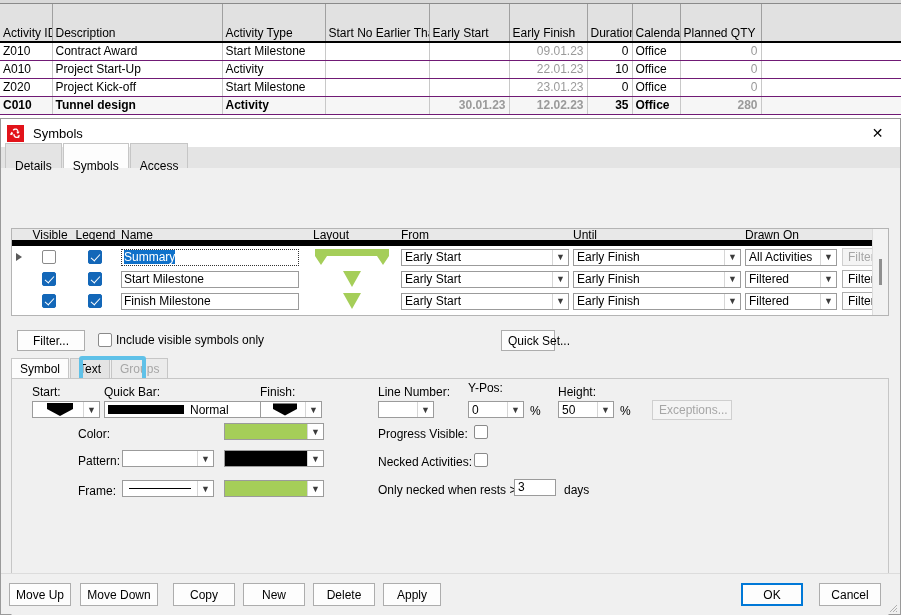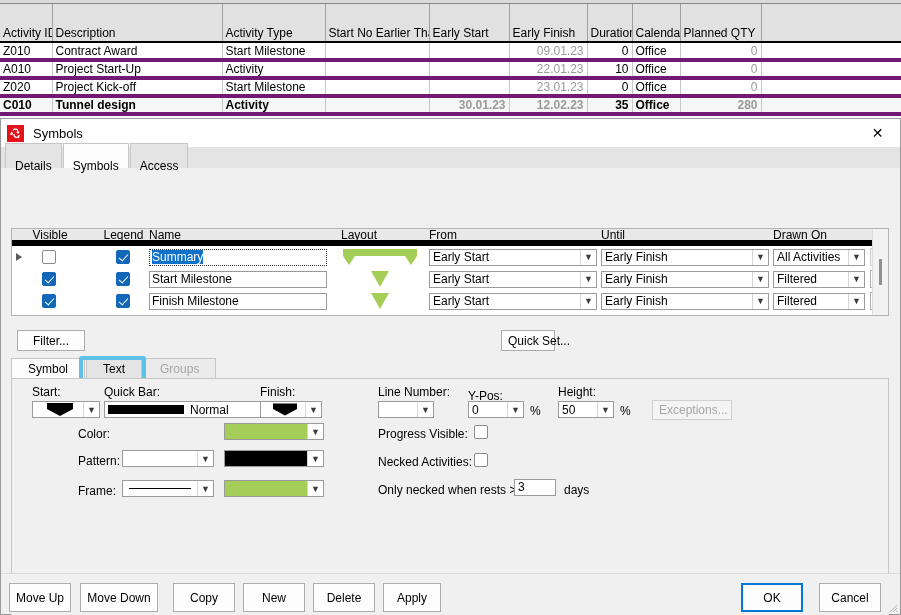--- a/index.html
+++ b/index.html
@@ -27,21 +27,21 @@
     font-size: 12px;
     text-align: left;
     padding: 0 2px 1px 3px;
     height: 38px;
     vertical-align: bottom;
     white-space: nowrap;
     overflow: hidden;
   }
   .sheet td {
     border-right: 1px solid #c8c8c8;
-    border-bottom: 4px solid #701a75;
+    border-bottom: 1px solid #701a75;
     height: 18px;
     padding: 0 3px;
     font-size: 12px;
     white-space: nowrap;
     overflow: hidden;
     background: #fff;
   }
   .sheet tr.alt td { background: #f6f6f6; font-weight: bold; }
   .sheet td.num { text-align: right; }
   .sheet td.gray { color: #9a9a9a; text-align: right; }
@@ -93,21 +93,21 @@
   .grid-header {
     display: flex; height: 17px; background: #e8e8e8; font-size: 12px;
     align-items: center; border-bottom: 6px solid #000000;
   }
   .gh { padding-left: 2px; white-space: nowrap; overflow: hidden; }
   .grid-row { display: flex; height: 22px; align-items: center; }
   .gc { display: flex; align-items: center; height: 22px; }
 
   .c-sel   { width: 14px; flex:none; justify-content: center; }
   .c-vis   { width: 46px; flex:none; justify-content: center; }
-  .c-leg   { width: 45px; flex:none; justify-content: center; margin-left: 28px; }
+  .c-leg   { width: 45px; flex:none; justify-content: center; }
   .c-name  { width: 190px; flex:none; padding-left: 4px; }
   .c-lay   { width: 90px; flex:none; justify-content: center; }
   .c-from  { width: 172px; flex:none; padding-left: 4px; }
   .c-until { width: 172px; flex:none; padding-left: 4px; }
   .c-drawn { width: 98px; flex:none; padding-left: 4px; }
   .c-filt  { width: 40px; flex:none; padding-left: 3px; }
 
   .rowsel { width: 0; height: 0; border-left: 6px solid #5a5a5a; border-top: 4px solid transparent; border-bottom: 4px solid transparent; }
 
   .cbx {
@@ -161,21 +161,21 @@
   
   .filter-row { position: absolute; left: 16px; top: 162px; width: 868px; height: 24px; }
   .btn-filter-main { position: absolute; left: 0; top: 0; width: 68px; height: 21px; }
   .chk-inline { position: absolute; left: 81px; top: 3px; display: flex; align-items: center; }
   .chk-inline .lbl { margin-left: 4px; font-size: 12px; }
   .btn-quickset { position: absolute; left: 484px; top: 0; width: 54px; height: 21px; }
 
   
   .inner-tabs { position: absolute; left: 10px; top: 190px; display: flex; align-items: flex-end; }
   .itab {
-    height: 21px; line-height: 21px; padding: 0 16px; font-size: 12px;
+    height: 21px; line-height: 21px; padding: 0 8px; font-size: 12px;
     background: #e4e4e4; border: 1px solid #c6c6c6; border-bottom: none; margin-right: 1px; cursor: default;
   }
   .itab.active { background: #fdfdfd; }
   .itab.dis { color: #a6a6a6; background: #ebebeb; }
   .focus-ring {
     position: absolute; left: 78px; top: 188px; width: 67px; height: 42px;
     border: 4px solid #5fc1e8; border-radius: 3px; pointer-events: none;
   }
 
   
@@ -197,21 +197,21 @@
   }
 
   .pattern-line { flex:1; height: 15px; position: relative; background:#fff; }
   .pattern-line .ln { position:absolute; left:6px; right:6px; top:7px; height:1px; background:#000; }
 
   
   .footer {
     position: absolute; left: 0; bottom: 0; width: 899px; height: 41px;
     background: #f0f0f0; border-top: 1px solid #dcdcdc;
   }
-  .btn-f { position: absolute; top: 9px; height: 29px; font-size: 12px; }
+  .btn-f { position: absolute; top: 9px; height: 23px; font-size: 12px; }
   .btn-ok { border: 2px solid #0078d7; background: #fdfdfd; }
   .grip { position:absolute; right: 2px; bottom: 1px; width: 12px; height: 12px; }
 </style>
 </head>
 <body>
 
 <div id="root">
 
   <div class="sheet">
     <div class="sheet-topstrip"></div>
@@ -448,20 +448,24 @@
           </div>
 
         </div>
         <div class="grid-vscroll">
           <div class="thumb"></div>
         </div>
       </div>
 
       <div class="filter-row">
         <button class="btn btn-filter-main">Filter...</button>
+        <div class="chk-inline">
+          <span class="cbx"></span>
+          <span class="lbl">Include visible symbols only</span>
+        </div>
         <button class="btn btn-quickset">Quick Set...</button>
       </div>
 
       <div class="inner-tabs">
         <div class="itab active">Symbol</div>
         <div class="itab">Text</div>
         <div class="itab dis">Groups</div>
       </div>
       <div class="focus-ring"></div>
 
@@ -527,21 +531,21 @@
           <span class="sw-color" style="background:#a5ce59;"></span>
           <span class="carr">▼</span>
         </div>
 
         <span class="fld-label" style="left:366px; top:6px;">Line Number:</span>
         <div class="abs combo" style="left:366px; top:22px; width:56px;">
           <span class="cval"></span>
           <span class="carr">▼</span>
         </div>
 
-        <span class="fld-label" style="left:456px; top:10px;">Y-Pos:</span>
+        <span class="fld-label" style="left:456px; top:2px;">Y-Pos:</span>
         <div class="abs combo" style="left:456px; top:22px; width:56px;">
           <span class="cval">0</span>
           <span class="carr">▼</span>
         </div>
         <span class="fld-label" style="left:518px; top:25px;">%</span>
 
         <span class="fld-label" style="left:546px; top:6px;">Height:</span>
         <div class="abs combo" style="left:546px; top:22px; width:56px;gap:21px;">
           <span class="cval">50</span>
           <span class="carr">▼</span>

